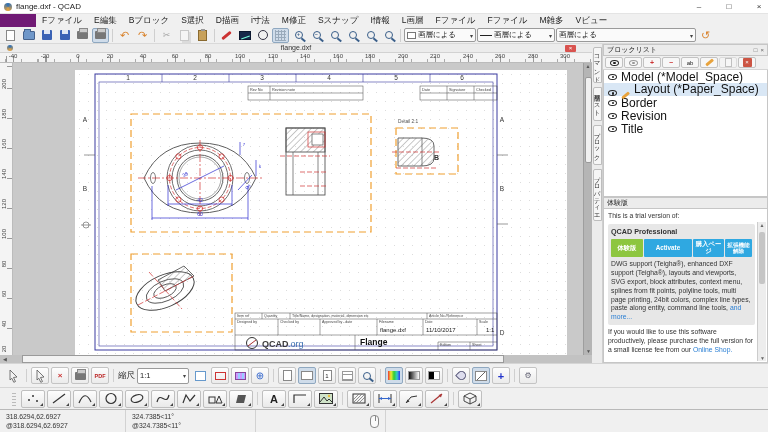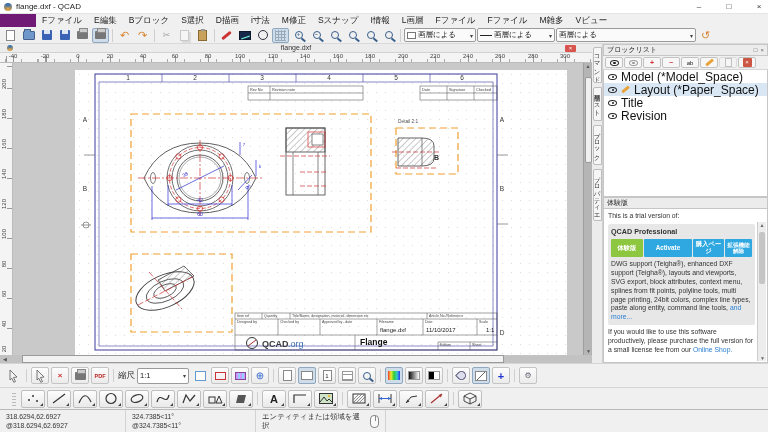--- a/index.html
+++ b/index.html
@@ -67,21 +67,21 @@
   .paneltitle .pt-btns{margin-left:auto;font-size:6px;color:#666;display:flex;gap:3px;}
   .bl-toolbar{height:14px;background:#f0f0f0;border-bottom:1px solid #d5d5d5;display:flex;align-items:center;gap:1px;padding:0 2px;}
   .bl-btn{width:18px;height:11px;border:1px solid #c2c2c2;border-radius:2px;background:#f7f7f7;display:flex;align-items:center;justify-content:center;font-size:7px;}
   .eye{width:9px;height:6px;border:1px solid #222;border-radius:50%;position:relative;}
   .eye:after{content:'';position:absolute;left:2.5px;top:1px;width:2.5px;height:2.5px;background:#222;border-radius:50%;}
   .eye.gray{border-color:#999;}.eye.gray:after{background:#999;}
   .pencil-o{width:9px;height:2.5px;background:#e8a33d;border-radius:1px;transform:rotate(-40deg);}
   .redbox{width:9px;height:9px;background:#cc5544;border-radius:1px;color:#fff;font-size:6px;line-height:9px;text-align:center;}
   .bl-list{background:#fff;border:1px solid #c6c6c6;border-top:none;}
   .bl-row{height:13px;display:flex;align-items:center;gap:4px;padding-left:4px;font-size:12px;color:#111;}
-  .bl-row.sel{background:#d9e7f5;}
+  .bl-row.sel{background:#d9e7f5;align-items:flex-end;}
   
   .trial-body{background:#fff;border:1px solid #c6c6c6;border-top:none;font-size:6.8px;color:#333;line-height:1.3;overflow:hidden;}
   .graybox{background:#e7e7e7;border-radius:2px;padding:3px;margin:3px 0;}
   .tr-btn{color:#fff;font-weight:bold;font-size:6.3px;display:flex;align-items:center;justify-content:center;text-align:center;border-radius:1px;line-height:1.1;}
   .link{color:#2a7fd4;}
   .tscroll{position:absolute;right:1px;top:13px;bottom:1px;width:9px;background:#ededed;border-left:1px solid #ccc;font-size:5px;color:#666;text-align:center;}
   .tthumb{position:absolute;left:1px;top:10px;width:6px;height:52px;background:#c5c5c5;border-radius:2px;}
   
   .optionsbar{left:0;top:363px;width:768px;height:24px;background:#f0f0f0;border-top:1px solid #d5d5d5;display:flex;align-items:center;gap:2px;padding-left:4px;font-size:8px;}
   .obtn{height:17px;min-width:18px;border:1px solid #c4c4c4;border-radius:2px;background:linear-gradient(#fdfdfd,#ebebeb);display:flex;align-items:center;justify-content:center;padding:0 1px;flex:0 0 auto;font-size:8px;}
@@ -497,25 +497,29 @@
             <div class="eye"></div>
             <span>Model (*Model_Space)</span>
           </div>
           <div class="bl-row sel">
             <div class="eye"></div>
             <div class="pencil-o"></div>
             <span>Layout (*Paper_Space)</span>
           </div>
           <div class="bl-row">
             <div class="eye"></div>
-            <span>Title</span>
+            <span>Border</span>
           </div>
           <div class="bl-row">
             <div class="eye"></div>
             <span>Revision</span>
+          </div>
+          <div class="bl-row">
+            <div class="eye"></div>
+            <span>Title</span>
           </div>
         </div>
       </div>
 
       <div class="ab" style="left:0;top:153px;width:165px;height:130px;">
         <div class="paneltitle">
           <span>体験版</span>
         </div>
         <div class="trial-body" style="height:154px;position:relative;padding:3px 12px 3px 4px;">
           <div>This is a trial version of:</div>
@@ -715,18 +719,17 @@
   <div class="ab statusbar">
     <div class="scell" style="width:126px;">
       <div>318.6294,62.6927</div>
       <div>@318.6294,62.6927</div>
     </div>
     <div class="scell" style="width:130px;">
       <div>324.7385&lt;11°</div>
       <div>@324.7385&lt;11°</div>
     </div>
     <div class="scell" style="width:130px;display:flex;align-items:center;gap:5px;justify-content:flex-end;font-size:7.4px;">
-      <span>エンティティまたは領域を選択</span>
       <div class="mouseic"></div>
     </div>
   </div>
 
 </div>
 
 </body></html>

